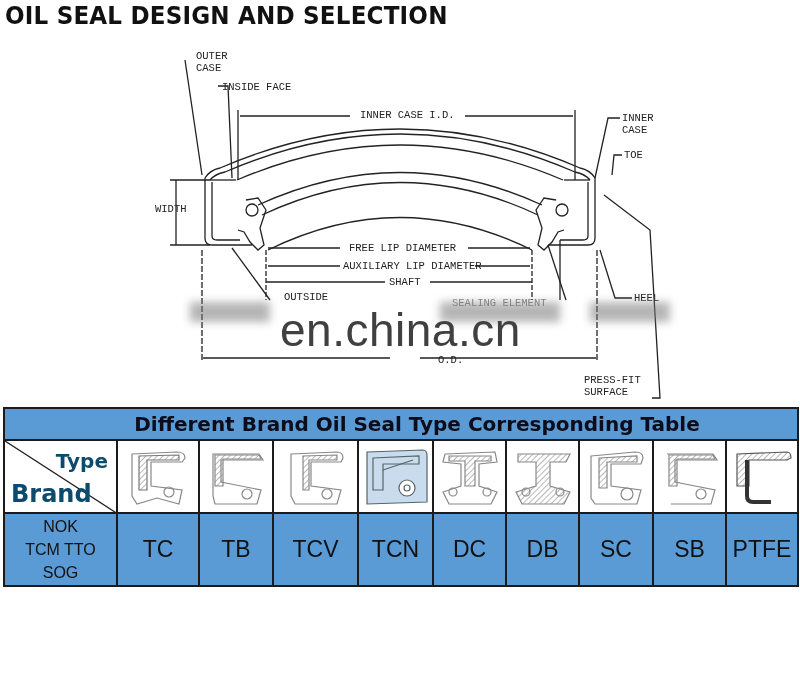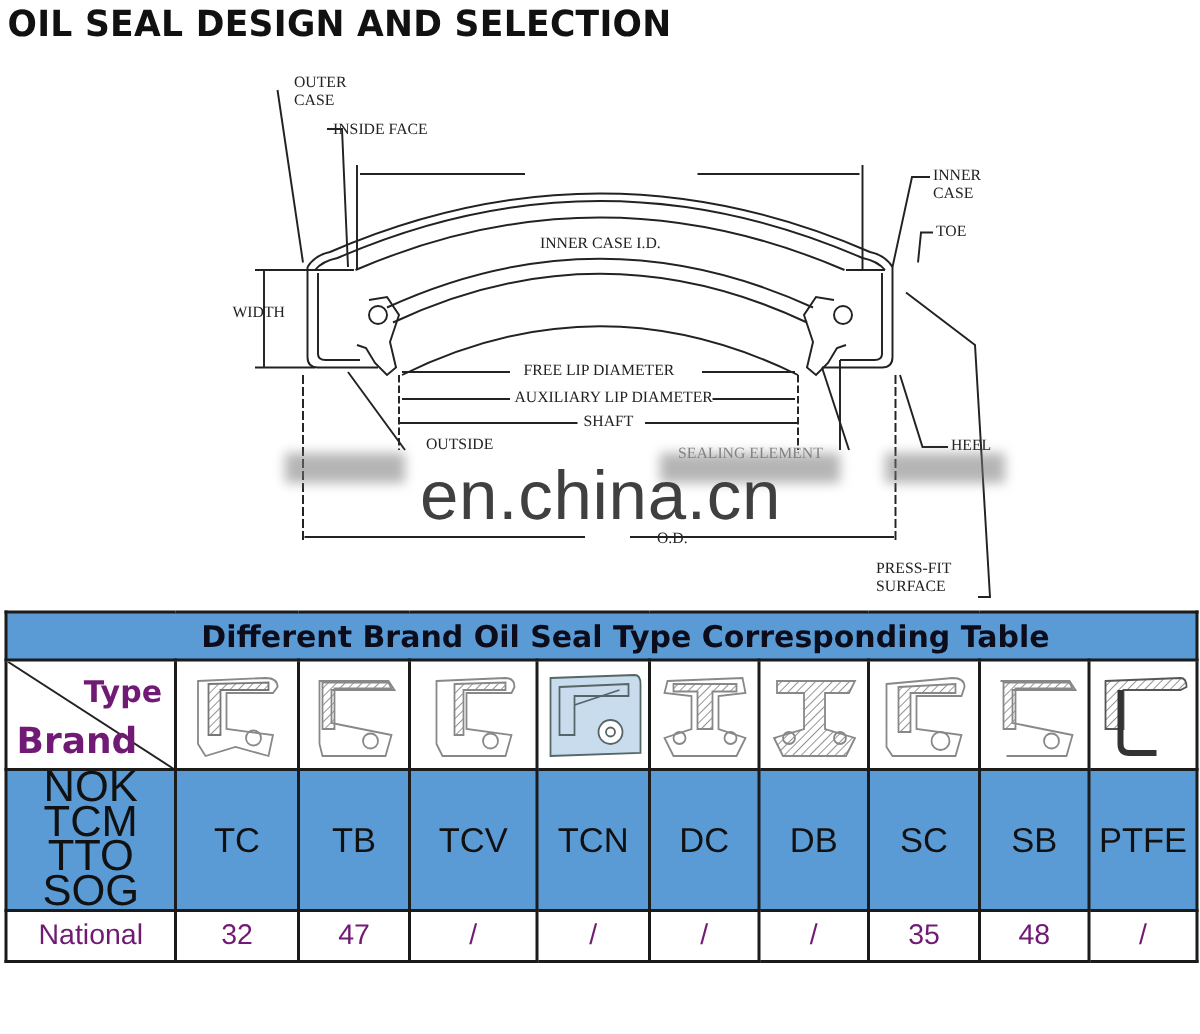--- a/index.html
+++ b/index.html
@@ -1,31 +1,31 @@
 <!DOCTYPE html>
 <html><head>
 <meta charset="utf-8">
 <style>
   html,body{margin:0;padding:0;background:#fff;}
   body{width:800px;height:689px;position:relative;overflow:hidden;font-family:"Liberation Sans",sans-serif;}
   .title{position:absolute;left:5px;top:2px;font-size:24px;font-weight:bold;color:#111;letter-spacing:0.2px;font-family:"DejaVu Sans",sans-serif;transform:scaleX(0.96);transform-origin:left;}
   .diagram{position:absolute;left:0;top:38px;width:800px;height:365px;}
-  .lbl{position:absolute;font-size:10.5px;color:#222;line-height:12px;white-space:nowrap;font-family:Liberation Serif, serif;}
+  .lbl{position:absolute;font-size:10.5px;color:#222;line-height:12px;white-space:nowrap;font-family:Liberation Mono, monospace;}
   .watermark{position:absolute;left:280px;top:303px;font-size:46px;color:#404040;font-family:"Liberation Sans",sans-serif;letter-spacing:0.5px;}
   .blur{position:absolute;background:rgba(120,120,120,0.55);filter:blur(4px);}
   table{position:absolute;left:3px;top:407px;width:794px;border-collapse:collapse;table-layout:fixed;}
-  td{border:2px solid #1b1b1b;text-align:center;vertical-align:middle;padding:0;color:#701a75;font-family:"Liberation Sans",sans-serif;}
+  td{border:2px solid #1b1b1b;text-align:center;vertical-align:middle;padding:0;color:#0c4a6e;font-family:"Liberation Sans",sans-serif;}
   .thead td{background:#5a9bd5;height:30px;font-weight:bold;font-size:20px;font-family:"DejaVu Sans",sans-serif;color:#0c0c1a;padding-left:32px;}
   .typerow td{height:71px;background:#fff;}
   .corner{position:relative;overflow:hidden;}
   .corner svg{position:absolute;left:0;top:0;}
   .corner .t{position:absolute;right:8px;top:8px;font-weight:bold;font-size:20px;font-family:"DejaVu Sans",sans-serif;}
   .corner .b{position:absolute;left:6px;bottom:4px;font-weight:bold;font-size:24px;font-family:"DejaVu Sans",sans-serif;}
   .nokrow td{background:#5a9bd5;height:71px;font-size:23px;color:#111;}
-  .nokrow td.brand{font-size:29px;line-height:23px;}
+  .nokrow td.brand{font-size:16px;line-height:23px;}
   .grey td{background:#d6d4d5;height:31px;font-size:19px;}
   .white td{background:#fff;height:32px;font-size:19px;}
   .koyo td{background:#d6d4d5;height:32px;font-size:19px;}
   .icon svg{display:block;margin:0 auto;}
 </style>
 </head>
 <body>
 
 <div class="title">OIL SEAL DESIGN AND SELECTION</div>
 
@@ -88,21 +88,21 @@
       <path d="M560 240 L560 300"></path>
       <path d="M548 245 L566 300"></path>
     </g>
   </svg>
 
   <div class="lbl" style="left:196px;top:12px;">
       <div>OUTER</div>
       <div>CASE</div>
     </div>
   <div class="lbl" style="left:222px;top:43px;">INSIDE FACE</div>
-  <div class="lbl" style="left:360px;top:71px;margin-top:48px;">INNER CASE I.D.</div>
+  <div class="lbl" style="left:360px;top:71px;">INNER CASE I.D.</div>
   <div class="lbl" style="left:622px;top:74px;">
       <div>INNER</div>
       <div>CASE</div>
     </div>
   <div class="lbl" style="left:624px;top:111px;">TOE</div>
   <div class="lbl" style="left:155px;top:165px;">WIDTH</div>
   <div class="lbl" style="left:349px;top:204px;">FREE LIP DIAMETER</div>
   <div class="lbl" style="left:343px;top:222px;">AUXILIARY LIP DIAMETER</div>
   <div class="lbl" style="left:389px;top:238px;text-align:right;">SHAFT</div>
   <div class="lbl" style="left:284px;top:253px;">OUTSIDE</div>
@@ -243,26 +243,14 @@
     <td>TC</td>
     <td>TB</td>
     <td>TCV</td>
     <td>TCN</td>
     <td>DC</td>
     <td>DB</td>
     <td>SC</td>
     <td>SB</td>
     <td>PTFE</td>
   </tr>
-  <tr class="white">
-    <td>National</td>
-    <td>32</td>
-    <td>47</td>
-    <td>/</td>
-    <td>/</td>
-    <td>/</td>
-    <td>/</td>
-    <td>35</td>
-    <td>48</td>
-    <td>/</td>
-  </tr>
 </tbody>
   </table>
 
 </body></html>

